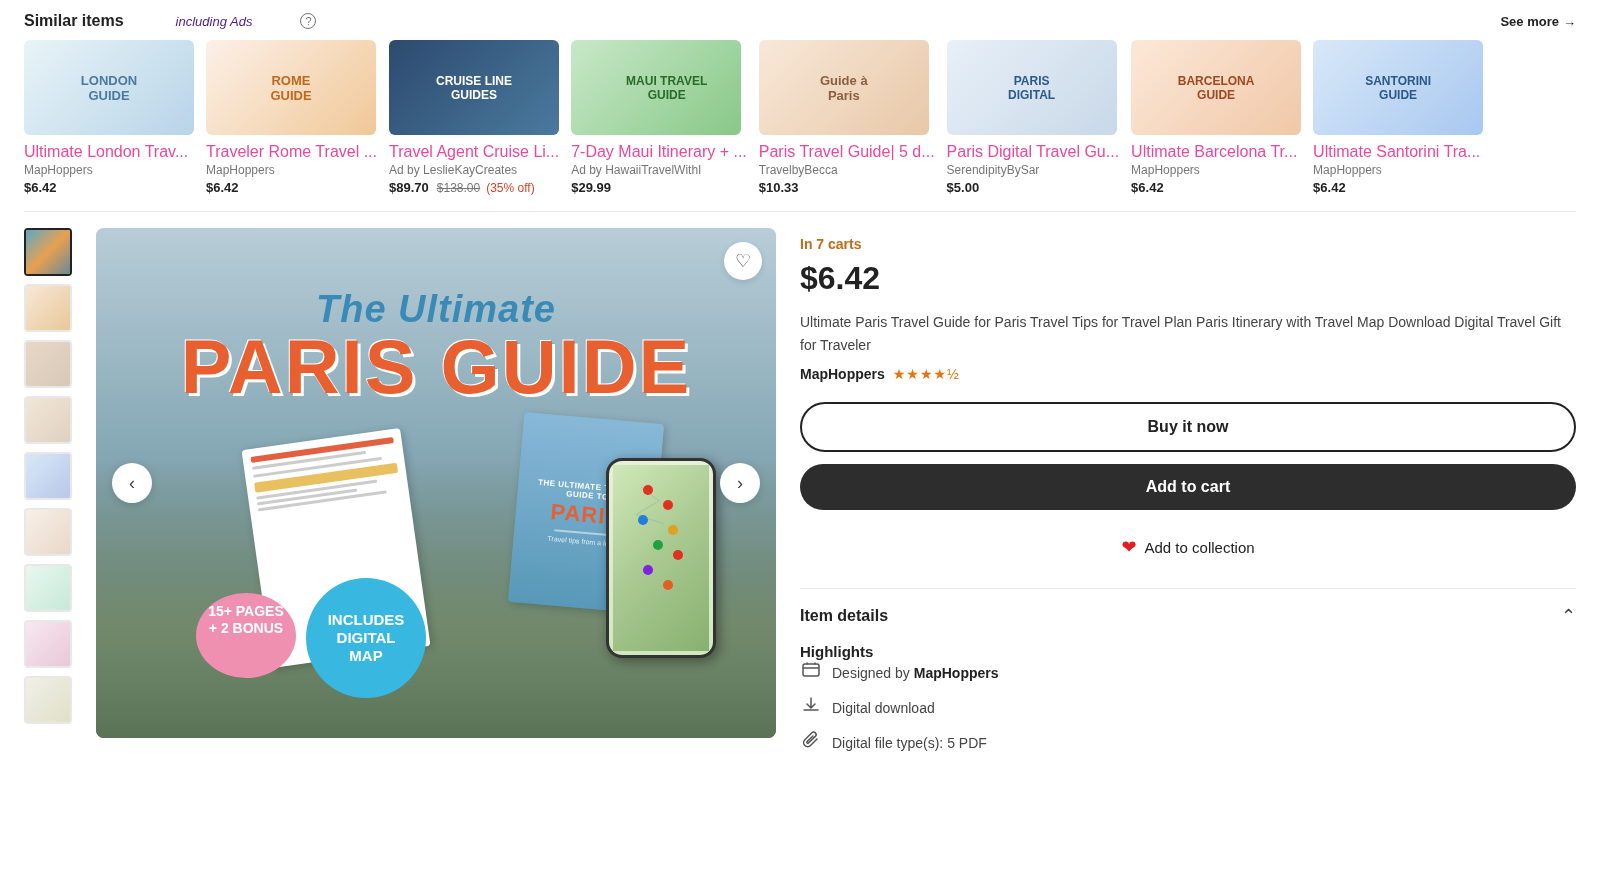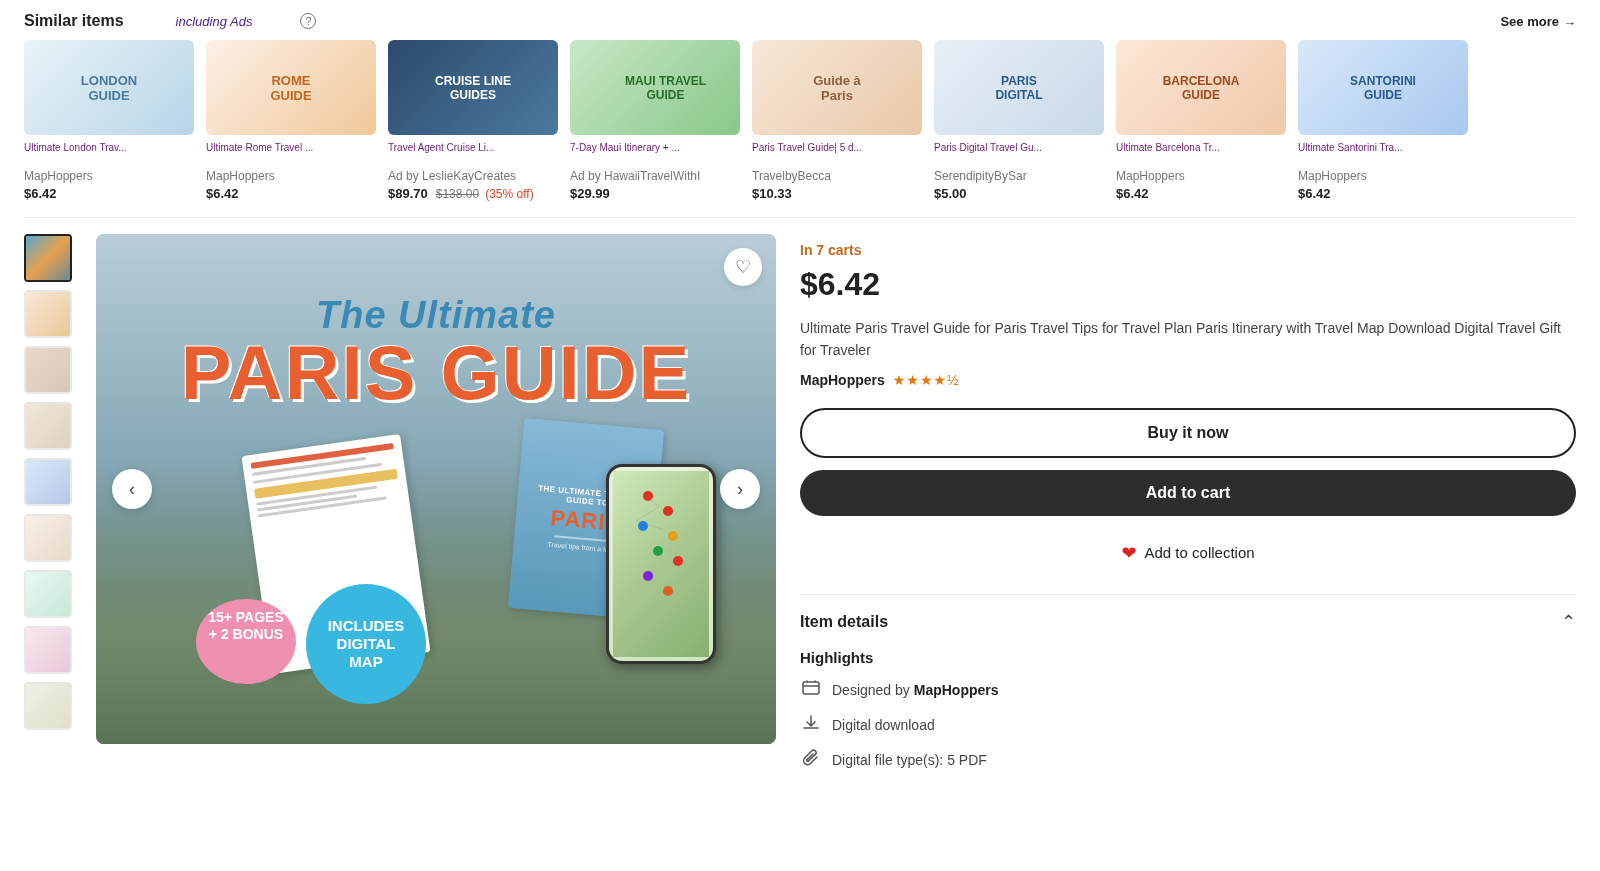--- a/index.html
+++ b/index.html
@@ -81,24 +81,24 @@
     .img-london { background: linear-gradient(135deg, #e8f4f8 0%, #b8d4e8 100%); }
     .img-rome { background: linear-gradient(135deg, #fdf0e8 0%, #f0c898 100%); }
     .img-cruise { background: linear-gradient(135deg, #2c4a6e 0%, #4a7a9e 100%); }
     .img-maui { background: linear-gradient(135deg, #c8e8c8 0%, #88c888 100%); padding-left: 21px; }
     .img-paris-guide { background: linear-gradient(135deg, #f8e8d8 0%, #e8c8a8 100%); }
     .img-paris-digital { background: linear-gradient(135deg, #e8f0f8 0%, #c8d8e8 100%); }
     .img-barcelona { background: linear-gradient(135deg, #fce8d8 0%, #f0c8a8 100%); }
     .img-santorini { background: linear-gradient(135deg, #d8e8f8 0%, #a8c8f0 100%); }
 
     .similar-item-name {
-      font-size: 10px;
-      color: #701a75;
+      font-size: 16px;
+      color: #ec4899;
       line-height: 1.4;
-      margin-bottom: 14px;
+      margin-bottom: 0;
       white-space: nowrap;
       overflow: hidden;
       text-overflow: ellipsis;
     }
     .similar-item-shop {
       font-size: 12px;
       color: #767676;
       margin-bottom: 3px;
     }
     .similar-item-price {
@@ -361,21 +361,20 @@
     .chevron-up {
       font-size: 18px;
       color: #444;
       cursor: pointer;
     }
 
     .highlights-title {
       font-size: 15px;
       font-weight: 700;
       color: #222;
-      margin-bottom: 12px;
     }
     .highlight-item {
       display: flex;
       align-items: center;
       gap: 10px;
       margin-bottom: 10px;
       font-size: 14px;
       color: #444;
     }
     .highlight-icon {
@@ -490,21 +489,21 @@
     <div class="similar-item-name">Ultimate London Trav...</div>
     <div class="similar-item-shop">MapHoppers</div>
     <div class="similar-item-price">$6.42</div>
   </div>
   <div class="similar-item">
     <div class="similar-item-img img-rome">
       <div class="similar-item-img-placeholder" style="color:#c06820;font-weight:700;font-size:13px;padding:6px;">
         <span>ROME<br>GUIDE</span>
       </div>
     </div>
-    <div class="similar-item-name">Ultimate Rome Travel ...</div>
+    <div class="similar-item-name">Traveler Rome Travel ...</div>
     <div class="similar-item-shop">MapHoppers</div>
     <div class="similar-item-price">$6.42</div>
   </div>
   <div class="similar-item">
     <div class="similar-item-img img-cruise">
       <div class="similar-item-img-placeholder" style="color:#fff;font-weight:700;font-size:12px;">
         <span>CRUISE LINE<br>GUIDES</span>
       </div>
     </div>
     <div class="similar-item-name">Travel Agent Cruise Li...</div>

